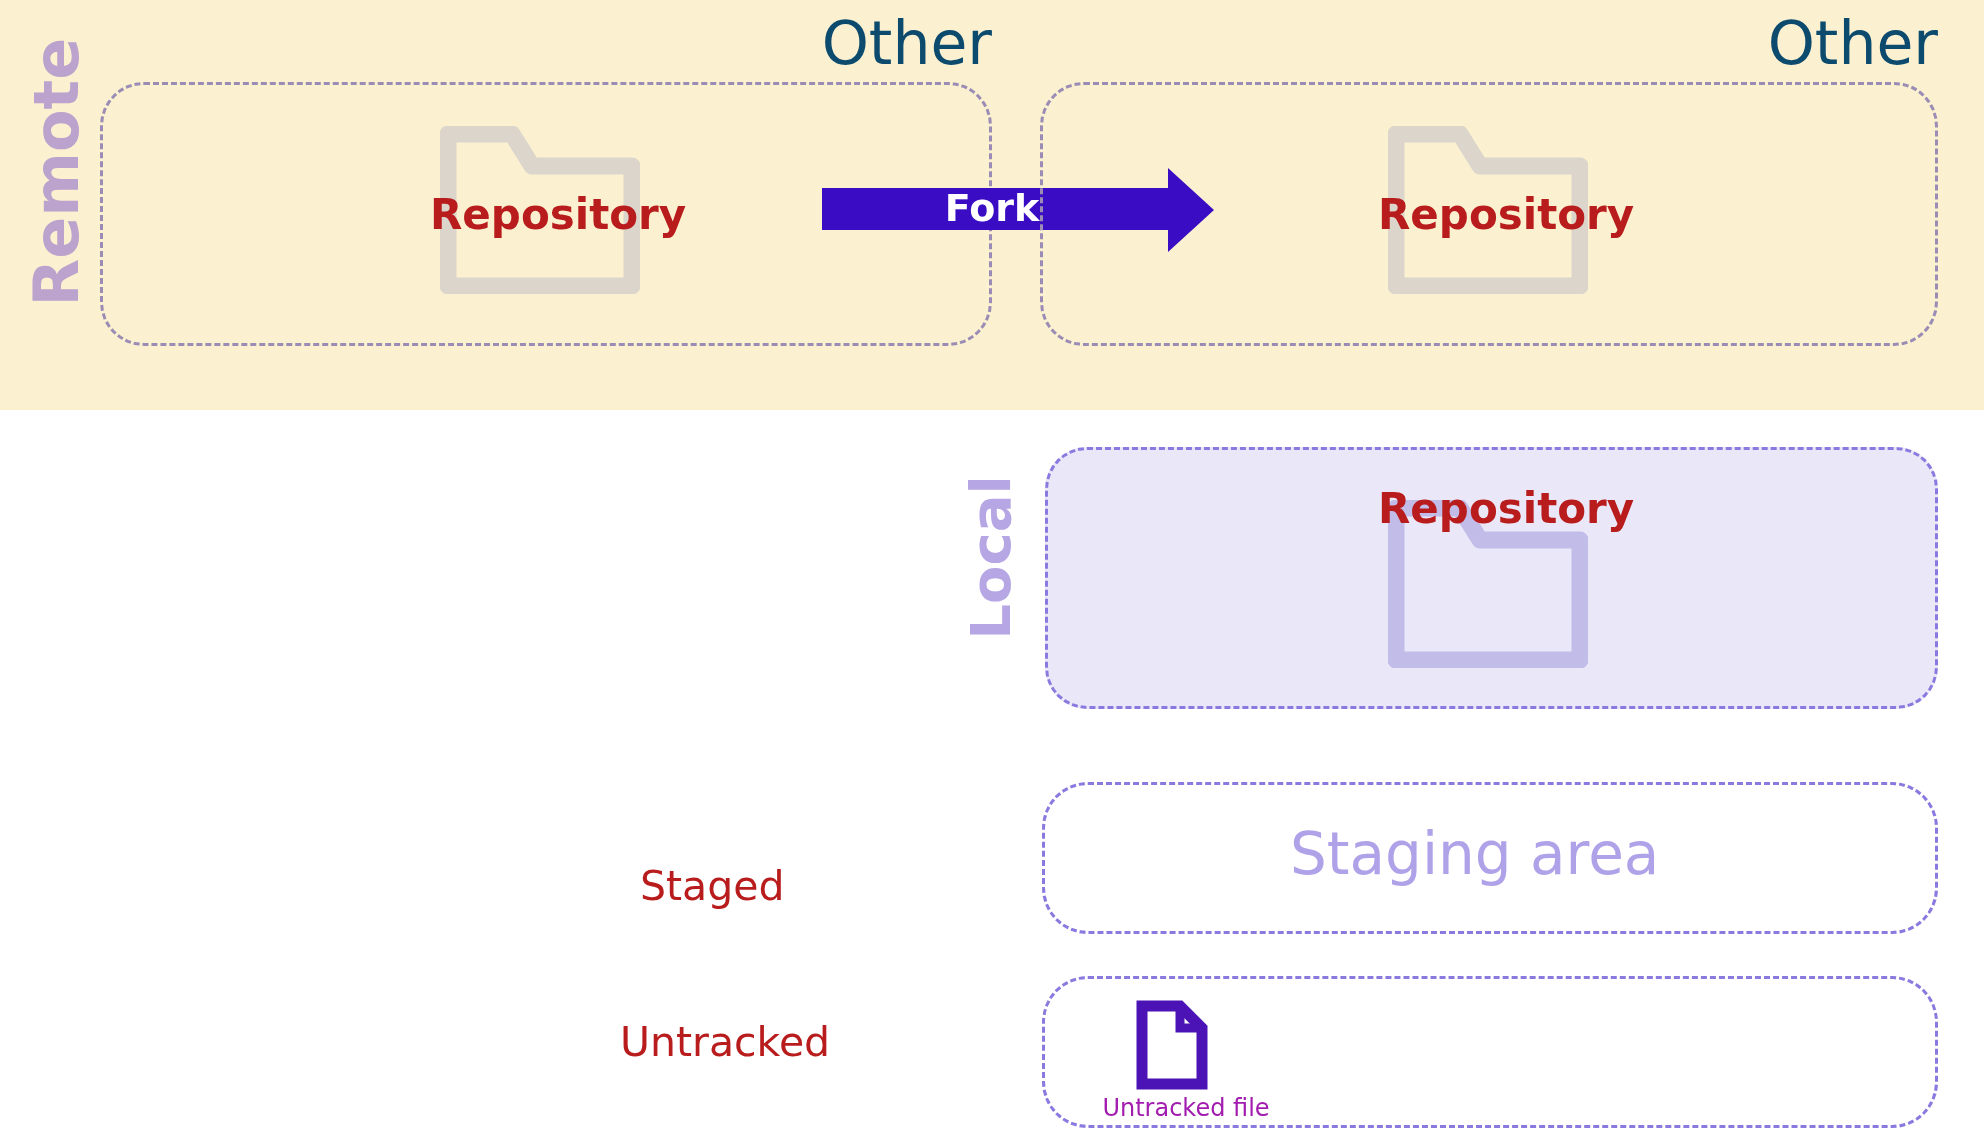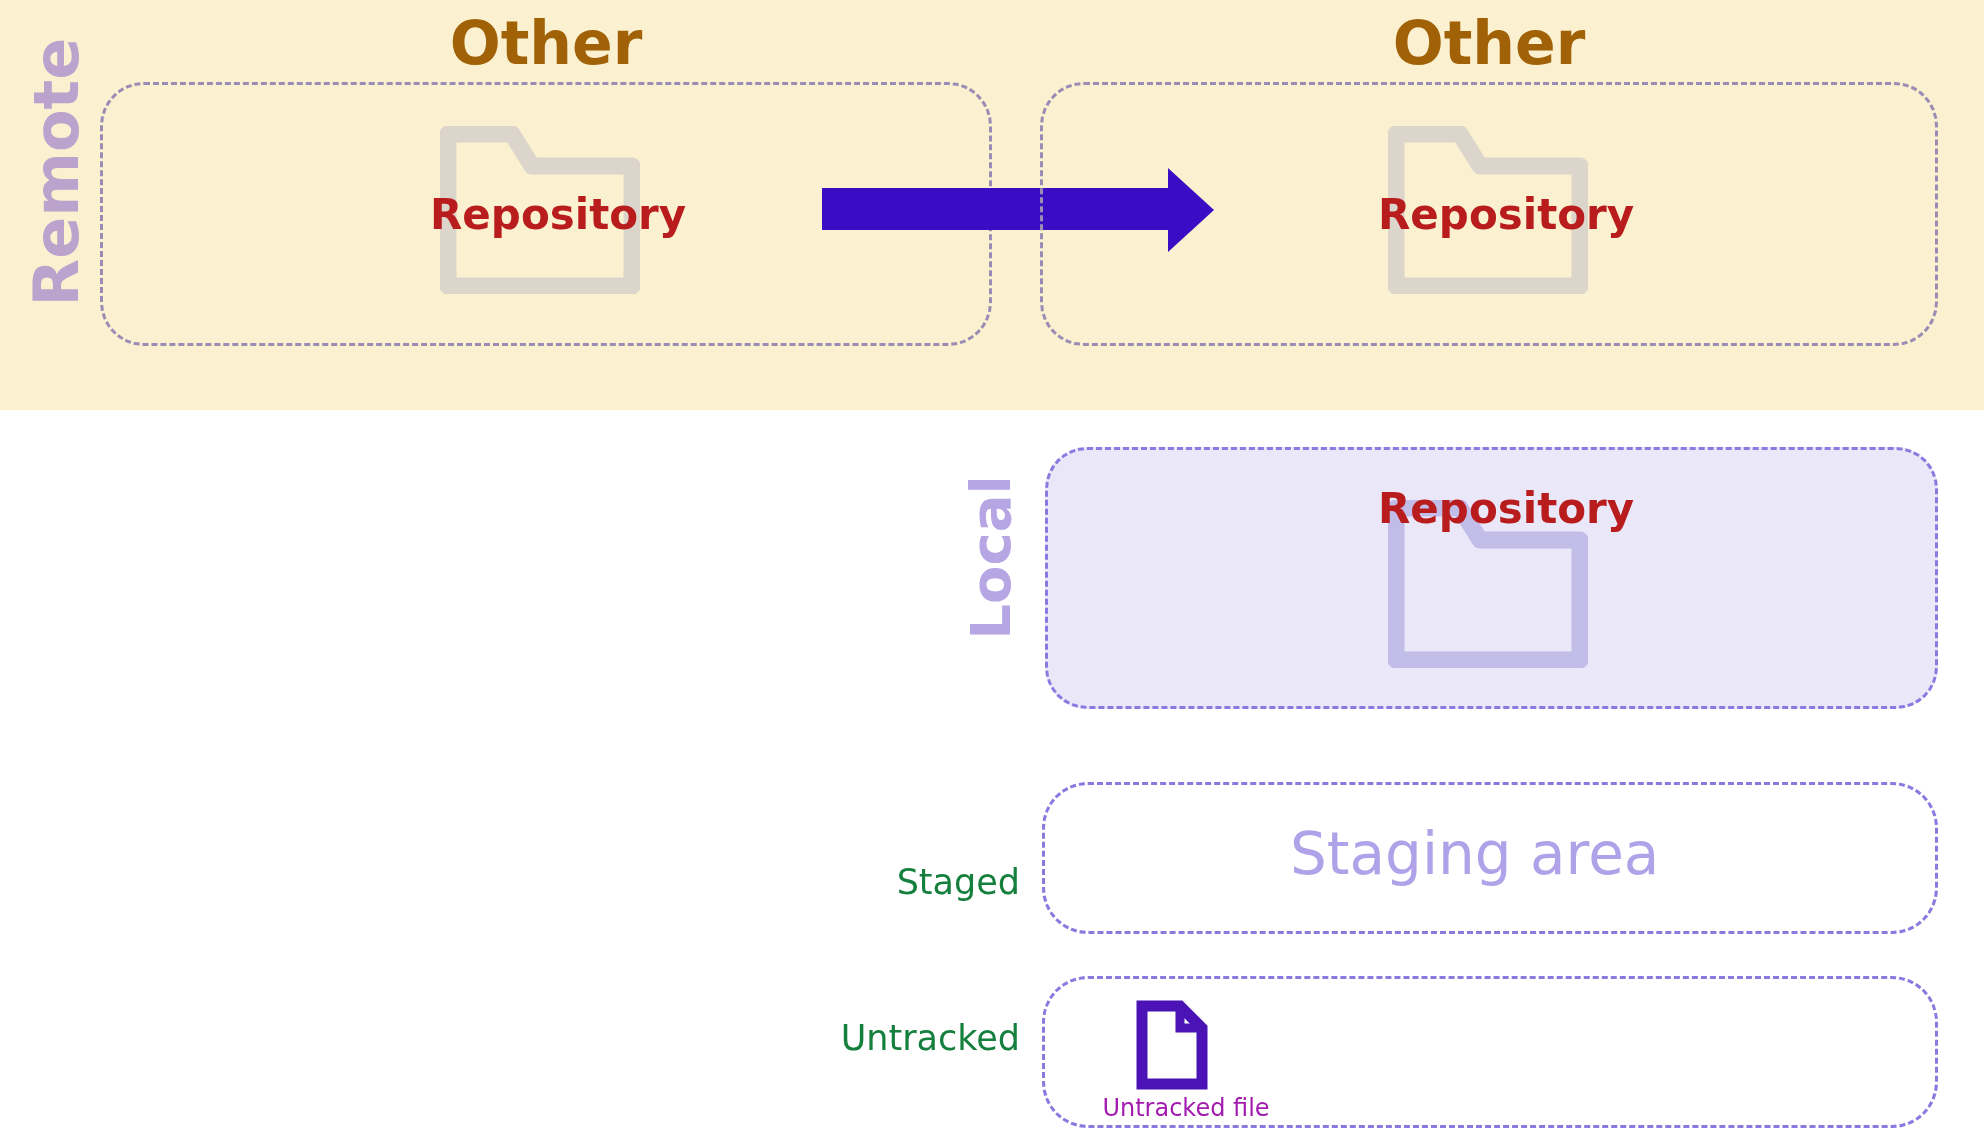--- a/index.html
+++ b/index.html
@@ -50,23 +50,23 @@
     width: 180px;
     text-align: center;
     font-size: 56px;
     color: #b6a6e4;
     transform: rotate(-90deg);
   }
 
   .zone-title {
     position: absolute;
     font-size: 60px;
-    font-weight: bold;
-    color: #a16207;
-    text-align: center;
+    font-weight: normal;
+    color: #0c4a6e;
+    text-align: right;
     white-space: nowrap;
   }
   .zone-title-other  { left: 100px;  top: 8px;  width: 892px; }
   .zone-title-origin { left: 1040px; top: 8px;  width: 898px; }
 
   .dashed-box {
     position: absolute;
     box-sizing: border-box;
     border: 3px dashed #9b8cb5;
     border-radius: 44px;
@@ -152,24 +152,23 @@
     font-size: 58px;
     font-weight: normal;
     color: #b0a2e8;
     white-space: nowrap;
   }
   .title-staging   { left: 1290px; top: 820px; }
   .title-workspace { left: 1320px; top: 1013px; }
 
   .side-label {
     position: absolute;
-    font-size: 35px;
-    color: #15803d;
-    white-space: nowrap;
-    text-align: right;
+    font-size: 41px;
+    color: #b91c1c;
+    white-space: nowrap;
   }
   .side-staged   { left: 640px; top: 862px; width: 380px; }
   .side-unstaged { left: 620px; top: 1018px; width: 400px; }
 
   
   .file-icon {
     position: absolute;
     left: 1136px;
     top: 1000px;
   }
@@ -203,20 +202,21 @@
       <path d="M8 8 H72 L92 40 H192 V160 H8 Z" fill="none" stroke="#dcd5cc" stroke-width="17" stroke-linejoin="round" stroke-linecap="square"></path>
     </svg>
   </div>
   <div class="repo-word" style="left:430px; top:190px;">Repository</div>
 
   <div class="fork-arrow">
     <svg width="392" height="84" viewBox="0 0 392 84">
       <path d="M0 20 H346 V0 L392 42 L346 84 V62 H0 Z" fill="#3a0dc4"></path>
     </svg>
   </div>
+  <div class="fork-label">Fork</div>
 
   <div class="zone-title zone-title-origin">Other</div>
 
   <div class="dashed-box box-origin"></div>
 
   <div class="folder" style="left:1388px; top:126px;">
     <svg width="200" height="168" viewBox="0 0 200 168">
       <path d="M8 8 H72 L92 40 H192 V160 H8 Z" fill="none" stroke="#dcd5cc" stroke-width="17" stroke-linejoin="round" stroke-linecap="square"></path>
     </svg>
   </div>

